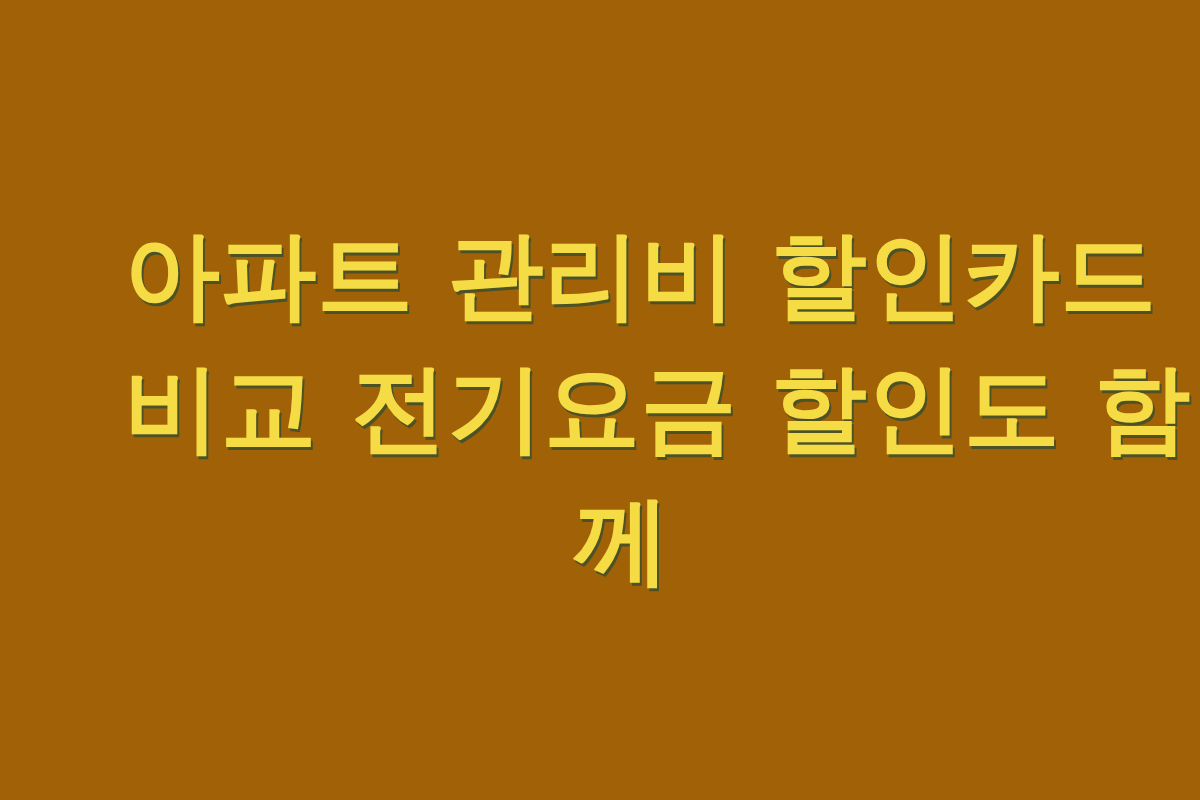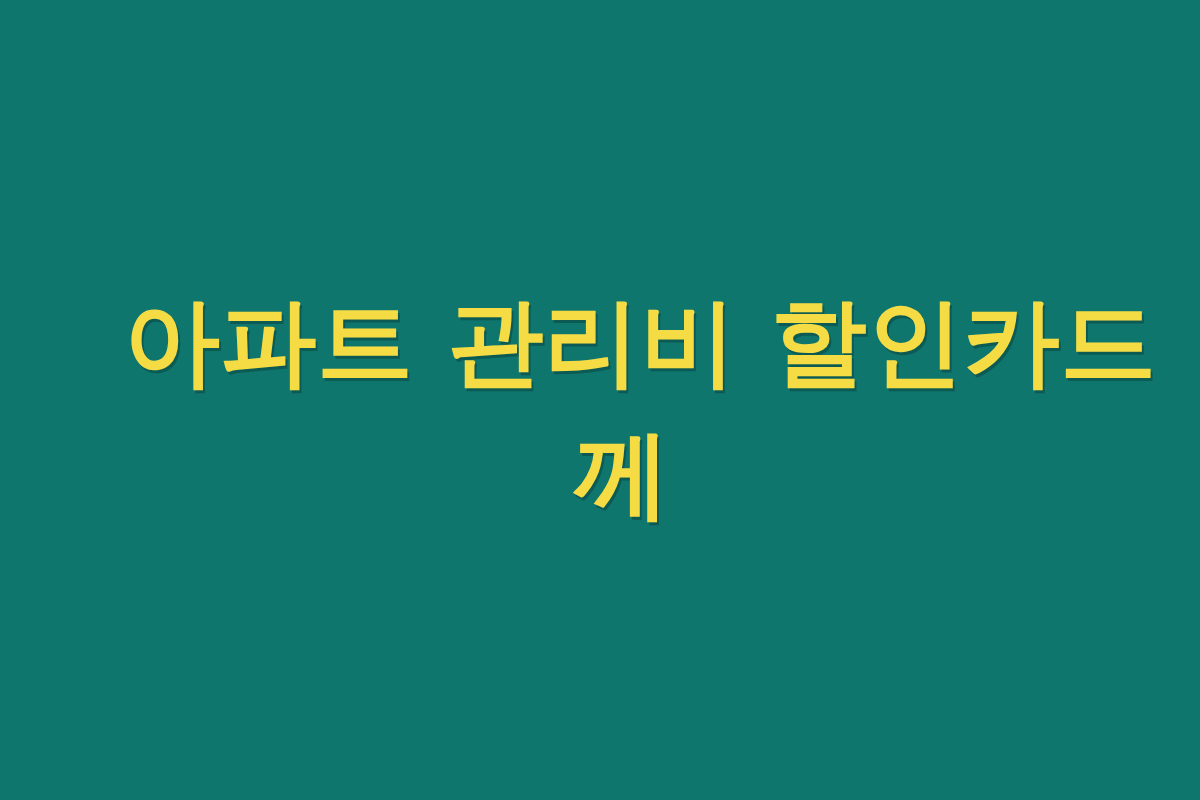--- a/index.html
+++ b/index.html
@@ -53,26 +53,27 @@
 
   
   .headline-line {
     display: block;
     white-space: nowrap;
   }
 </style>
 </head>
 <body>
 
-<div id="thumbnail-card" style="background-color: #0f766e; padding-left: 44px;">
+<div id="thumbnail-card" style="background-color: #a16207; padding-left: 44px;">
 
   <div id="headline-block" style="text-align: center;">
 
     <h1 id="headline-text" style="color: rgb(245, 220, 69);">
 
       <span class="headline-line">아파트 관리비 할인카드</span>
 
+      <span class="headline-line">비교 전기요금 할인도 함</span>
 
       <span class="headline-line">께</span>
 
     </h1>
   </div>
 </div>
 
 </body></html>

